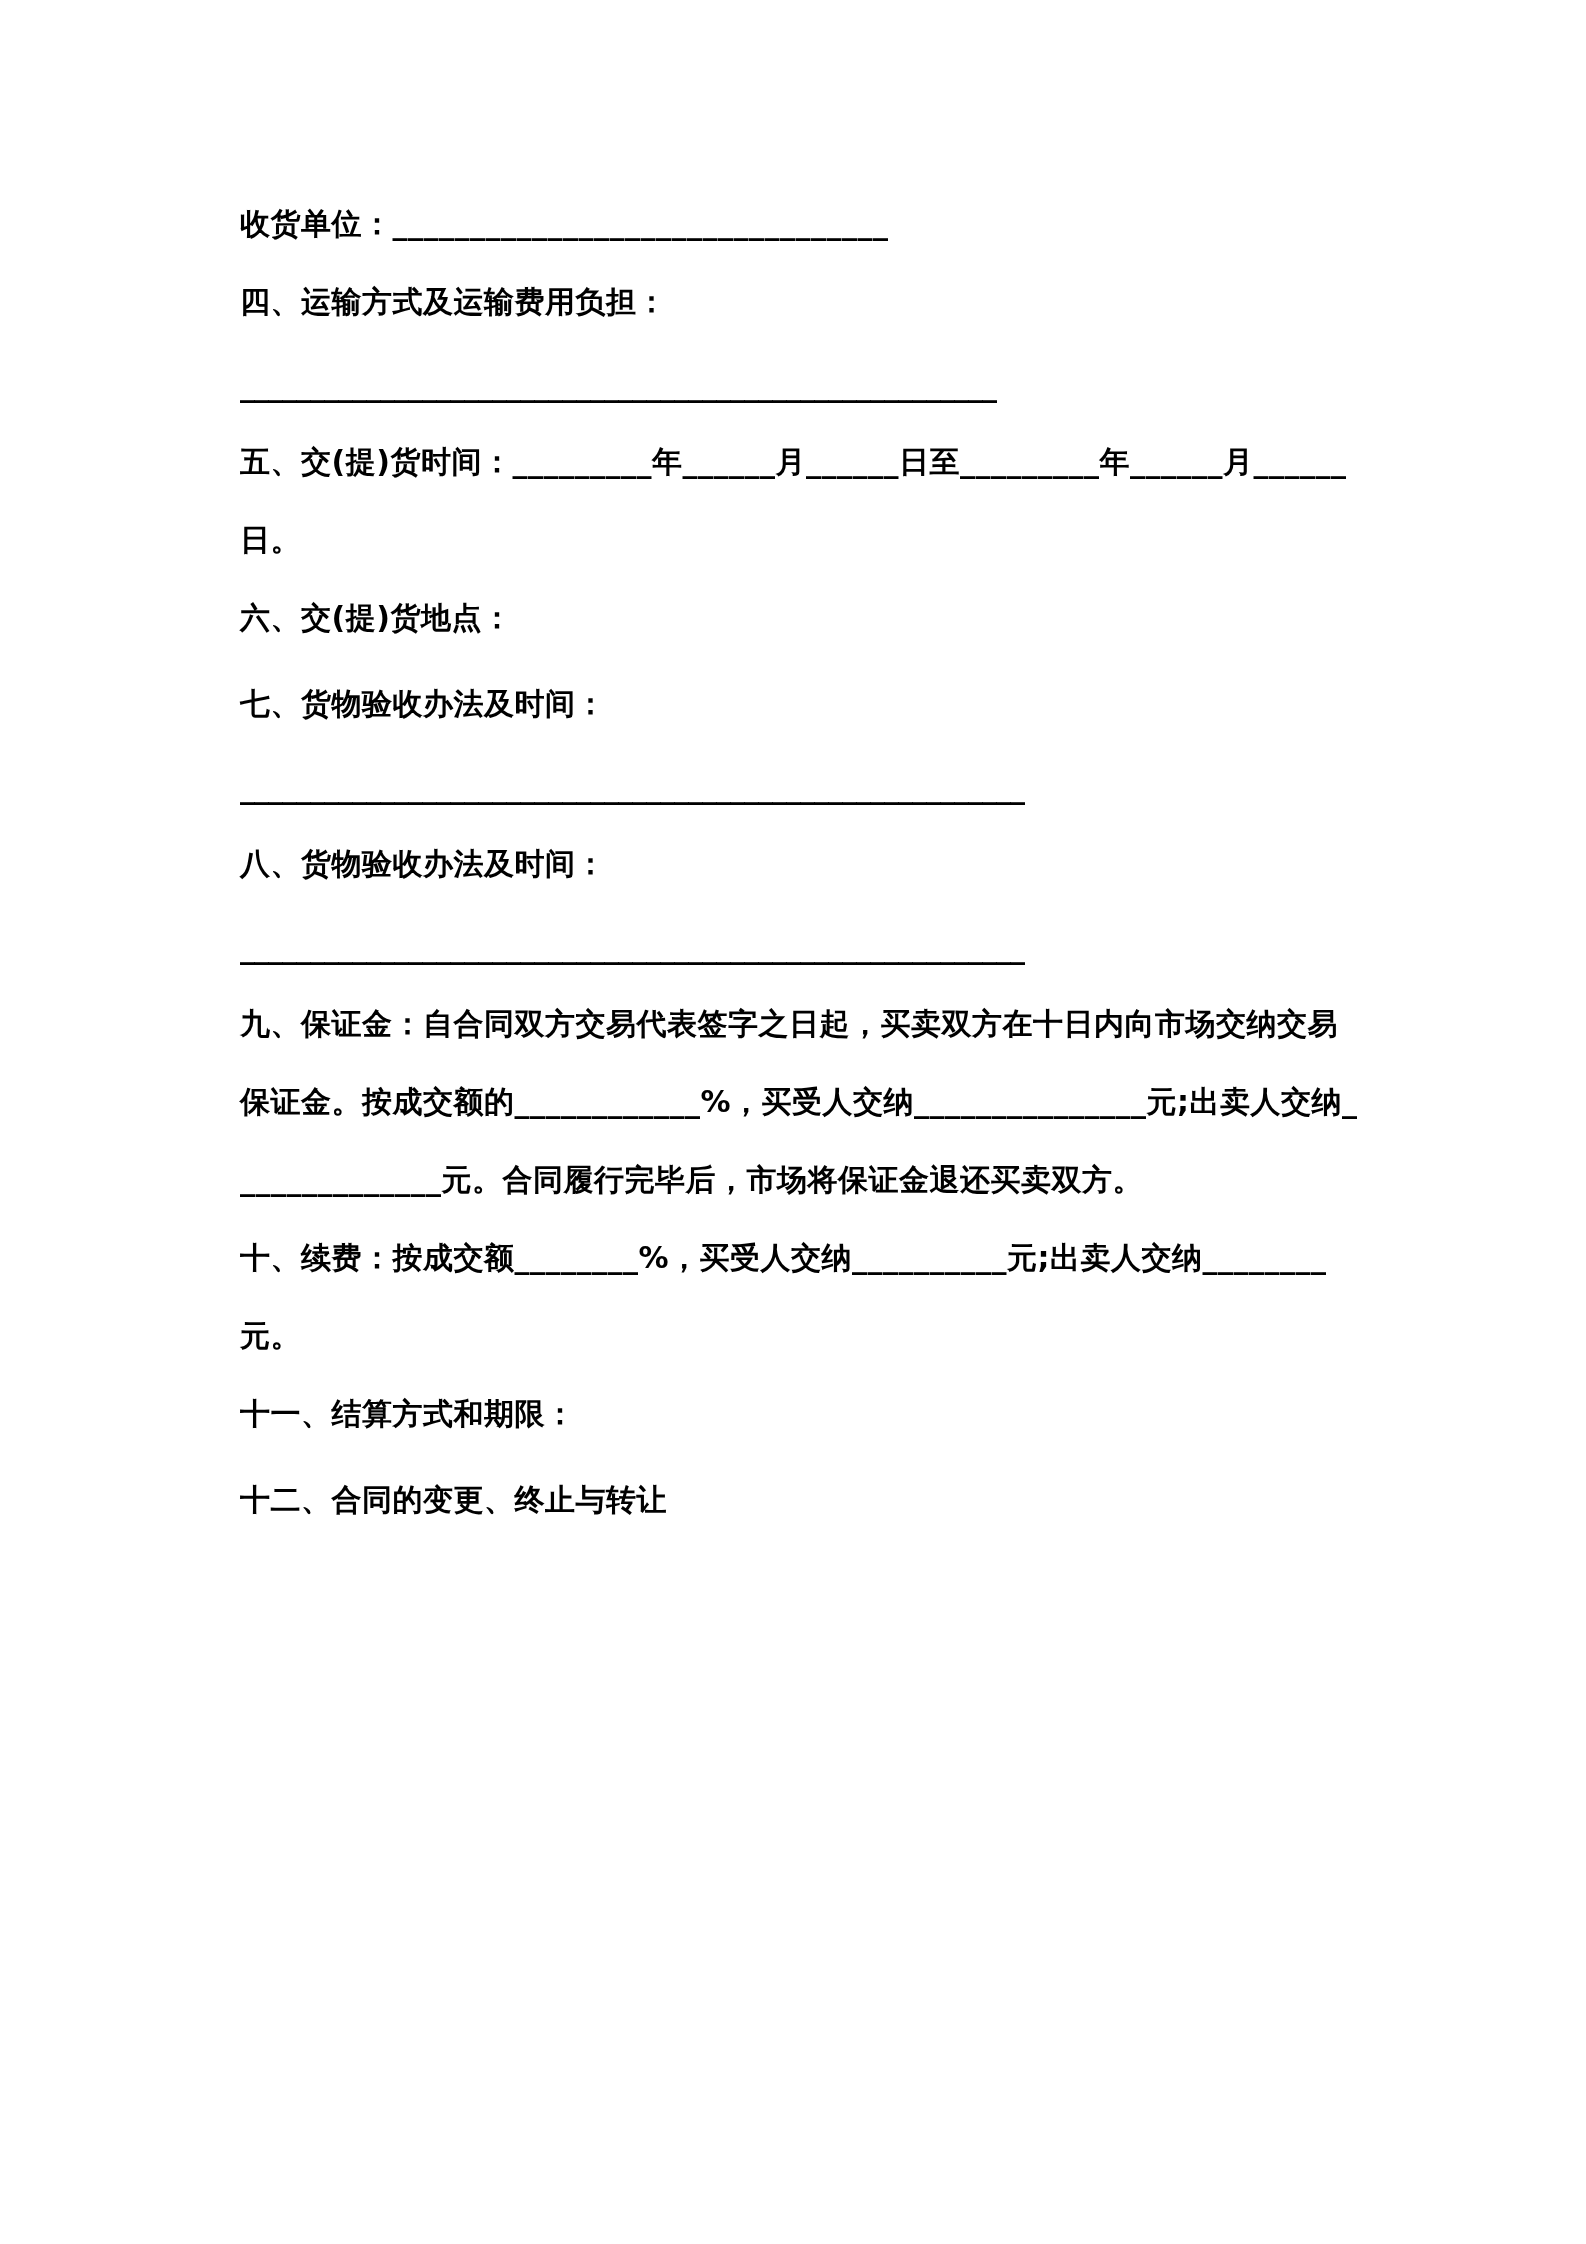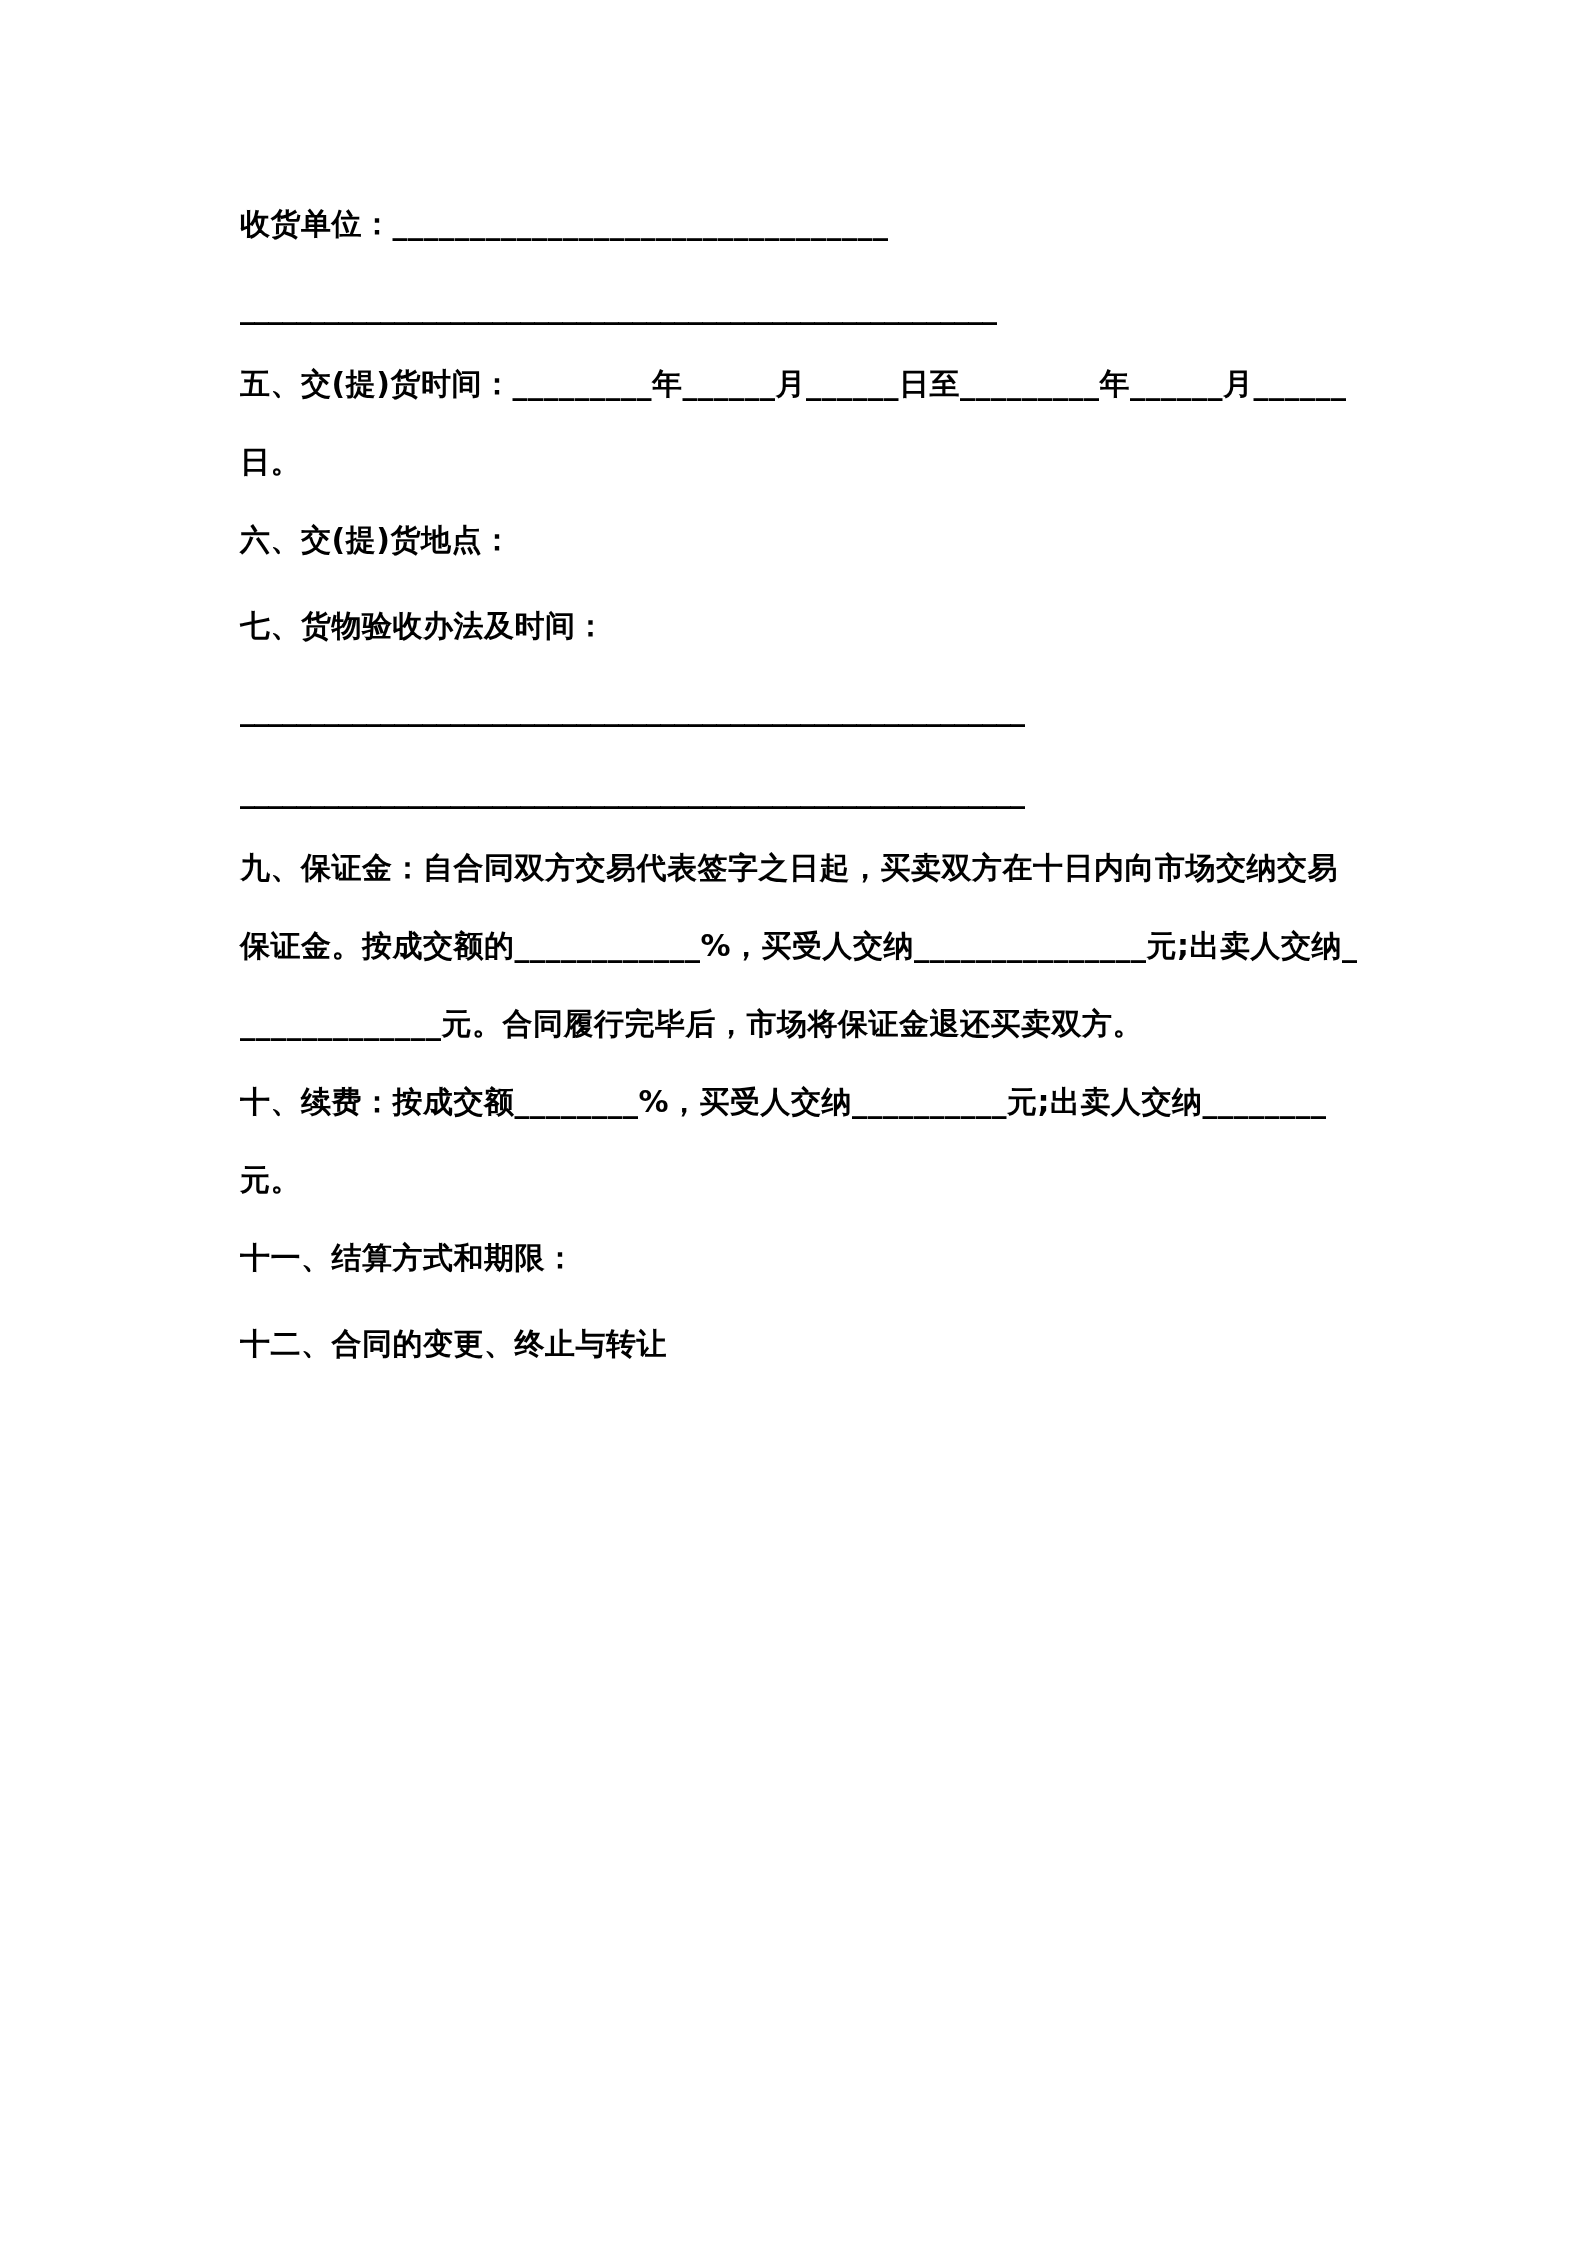--- a/index.html
+++ b/index.html
@@ -42,38 +42,40 @@
   }
 </style>
 </head>
 <body>
 
 <div class="page">
   <div class="doc-body">
 
     <p class="para">收货单位：________________________________</p>
 
+    <p class="para">四、运输方式及运输费用负担：</p>
 
     <div class="gap-sm"></div>
 
     <p class="para rule underline-run">______________________________________________________</p>
 
     <p class="para">五、交(提)货时间：_________年______月______日至_________年______月______日。</p>
 
     <p class="para">六、交(提)货地点：</p>
 
     <div class="gap-sm"></div>
 
 
     <p class="para">七、货物验收办法及时间：</p>
 
     <div class="gap-sm"></div>
 
     <p class="para rule underline-run">________________________________________________________</p>
 
+    <p class="para">八、货物验收办法及时间：</p>
 
     <div class="gap-sm"></div>
 
     <p class="para rule underline-run">________________________________________________________</p>
 
     <p class="para">九、保证金：自合同双方交易代表签字之日起，买卖双方在十日内向市场交纳交易保证金。按成交额的____________%，买受人交纳_______________元;出卖人交纳______________元。合同履行完毕后，市场将保证金退还买卖双方。</p>
 
     <p class="para">十、续费：按成交额________%，买受人交纳__________元;出卖人交纳________元。</p>
 
     <p class="para">十一、结算方式和期限：</p>

